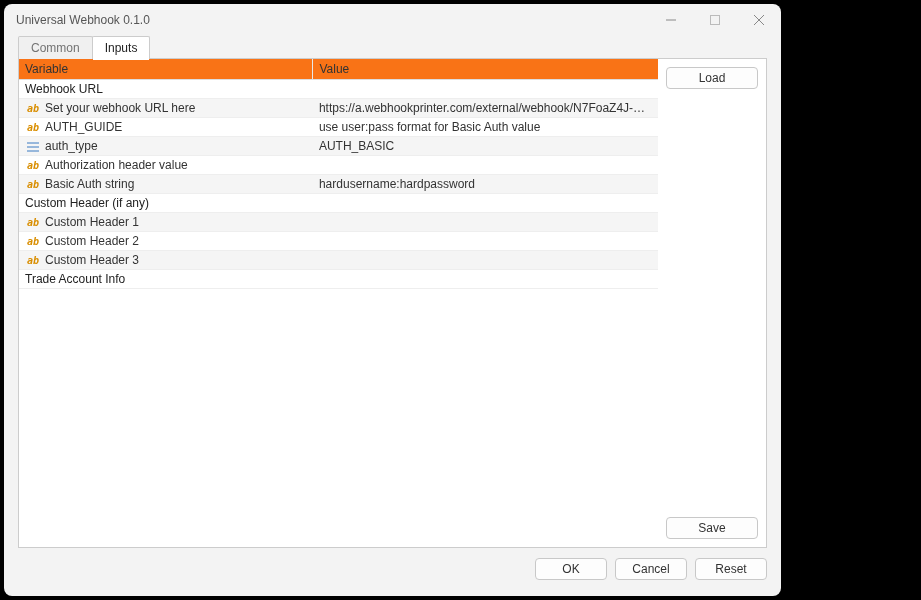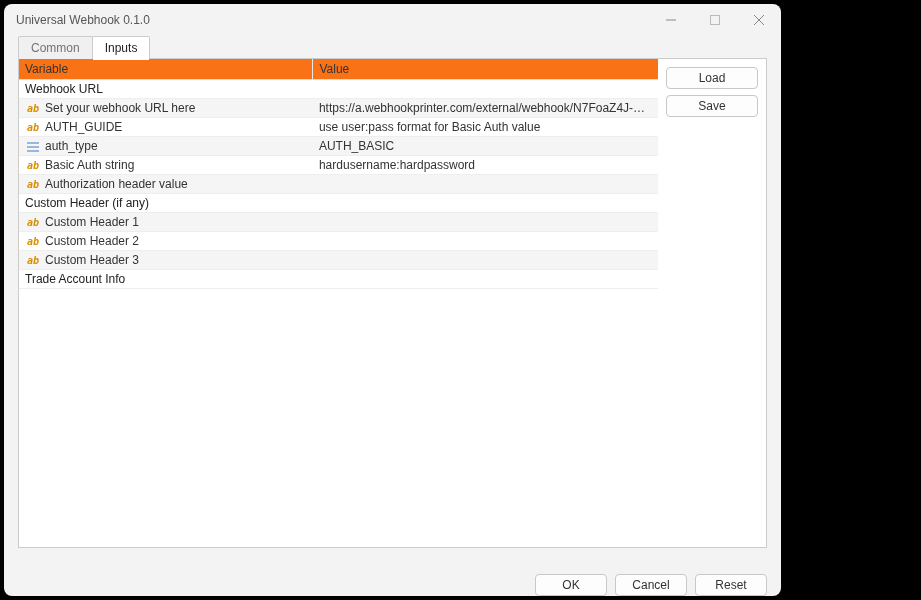--- a/index.html
+++ b/index.html
@@ -131,28 +131,28 @@
     display: inline-block;
     width: 14px;
     margin-right: 4px;
     vertical-align: middle;
   }
   .list-icon svg { display: block; }
   .side-buttons {
     width: 108px;
     display: flex;
     flex-direction: column;
-    justify-content: flex-start;
+    justify-content: space-between;
     padding: 8px;
     gap: 6px;
   }
   .footer {
     height: 38px;
     display: flex;
-    align-items: flex-end;
+    align-items: flex-start;
     justify-content: flex-end;
     gap: 8px;
     padding-right: 14px;
   }
   .btn {
     min-width: 72px;
     height: 22px;
     border: 1px solid #c8c8c8;
     border-radius: 4px;
     background: #fdfdfd;
@@ -228,26 +228,26 @@
             </tr>
             <tr class="param">
               <td><span class="list-icon"><svg width="12" height="10">
                       <line x1="0" y1="1" x2="12" y2="1" stroke="#3b7bc2" stroke-width="1"></line>
                       <line x1="0" y1="5" x2="12" y2="5" stroke="#3b7bc2" stroke-width="1"></line>
                       <line x1="0" y1="9" x2="12" y2="9" stroke="#3b7bc2" stroke-width="1"></line>
                     </svg></span><span>auth_type</span></td>
               <td>AUTH_BASIC</td>
             </tr>
             <tr class="param">
+              <td><span class="ab-icon">ab</span><span>Authorization header value</span></td>
+              <td></td>
+            </tr>
+            <tr class="param">
               <td><span class="ab-icon">ab</span><span>Basic Auth string</span></td>
               <td>hardusername:hardpassword</td>
-            </tr>
-            <tr class="param">
-              <td><span class="ab-icon">ab</span><span>Authorization header value</span></td>
-              <td></td>
             </tr>
 
             <tr class="group">
                 <td colspan="2">Custom Header (if any)</td>
               </tr>
 
             <tr class="param">
               <td><span class="ab-icon">ab</span><span>Custom Header 1</span></td>
               <td></td>
             </tr>

